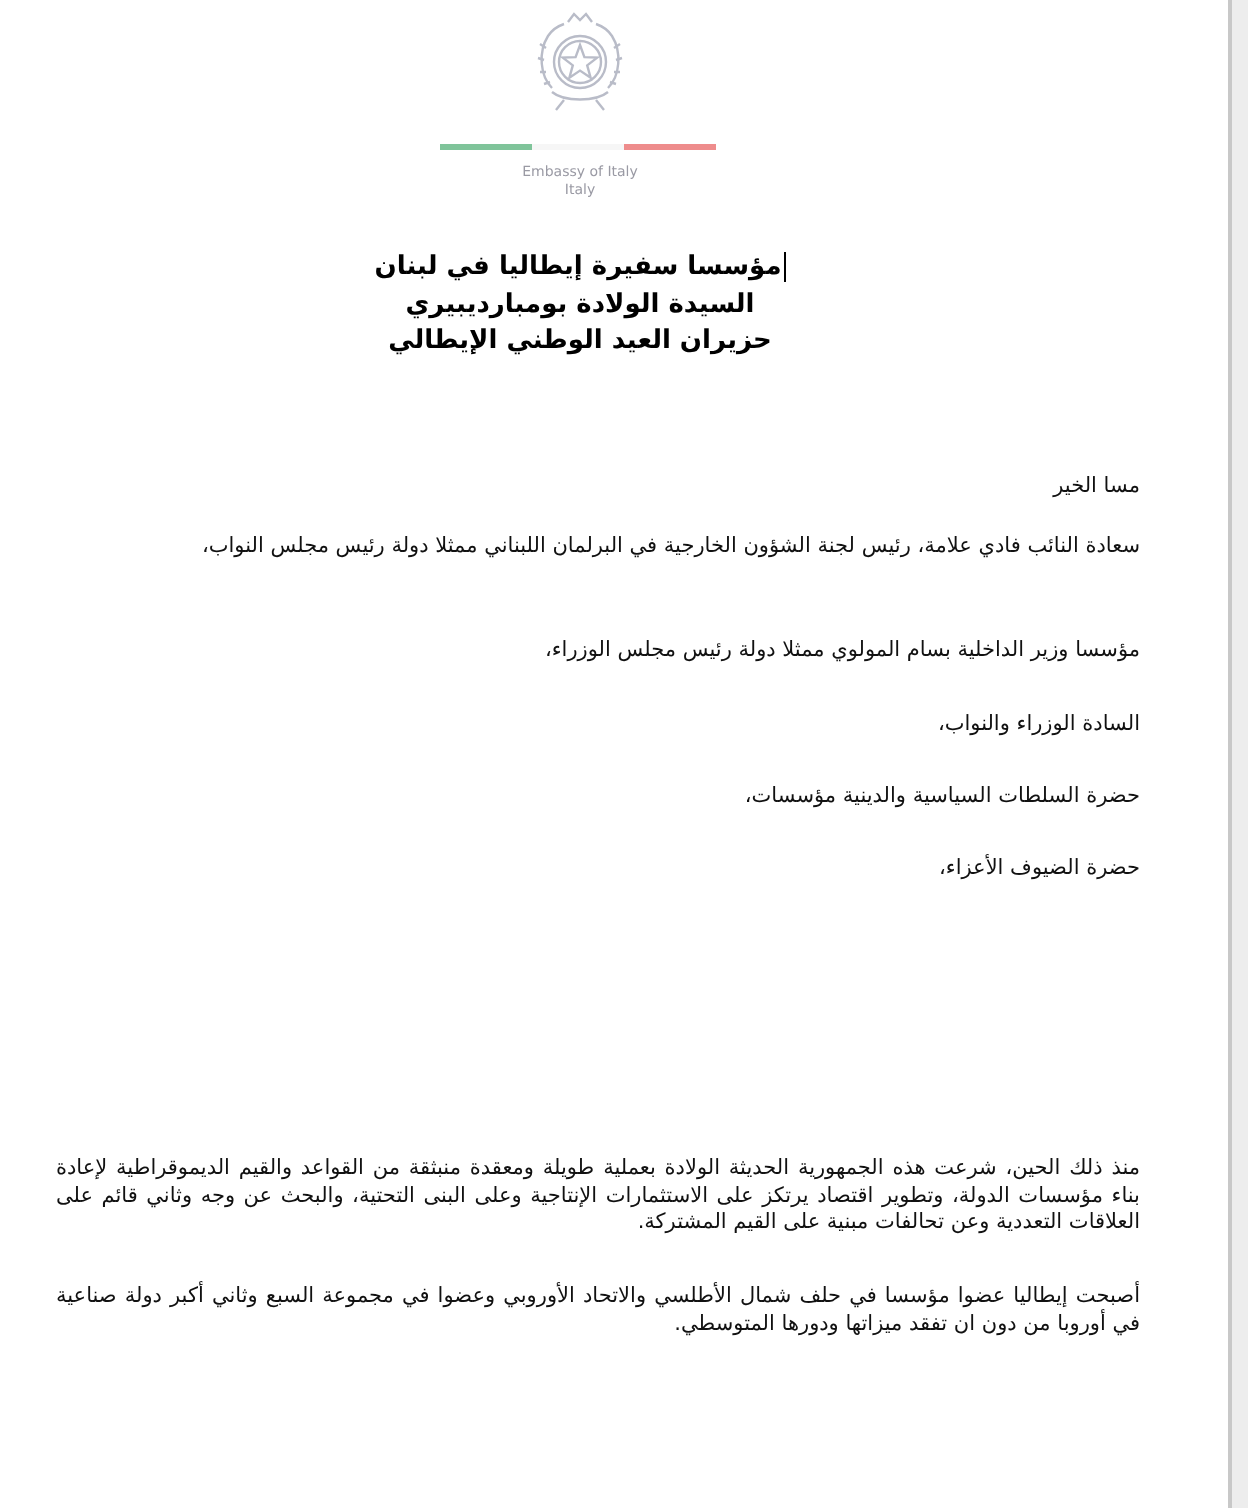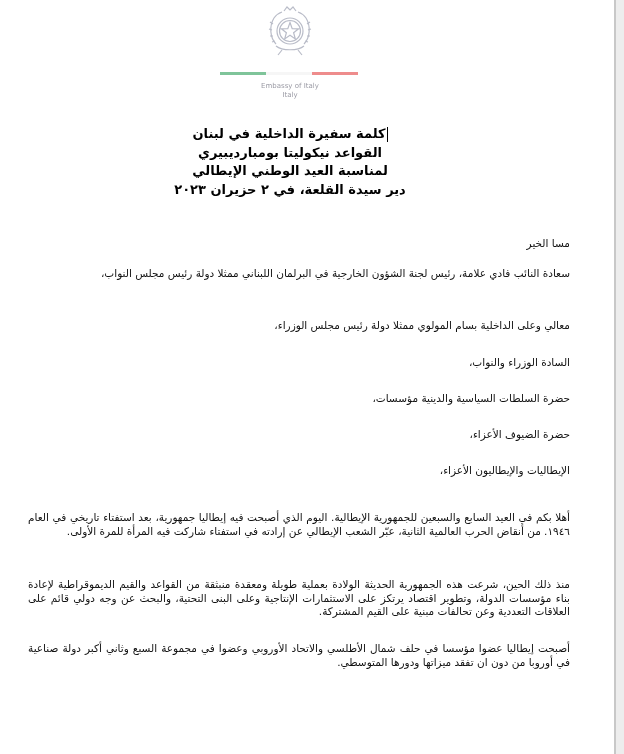--- a/index.html
+++ b/index.html
@@ -61,32 +61,29 @@
     <span style="background:#f6f6f6"></span>
     <span style="background:#ee8c8c"></span>
   </div>
 
   <div class="embassy-label">
     <div>Embassy of Italy</div>
     <div>Italy</div>
   </div>
 
   <div class="title-block">
-    <div><span class="cursor"></span><span>كلمة سفيرة الداخلية في لبنان</span></div>
-    <div>القواعد نيكوليتا بومبارديبيري</div>
-    <div>لمناسبة العيد الوطني الإيطالي</div>
-    <div>دير سيدة القلعة، في ٢ حزيران ٢٠٢٣</div>
+    <div><span class="cursor"></span><span>مؤسسا سفيرة إيطاليا في لبنان</span></div>
+    <div>السيدة الولادة بومبارديبيري</div>
+    <div>حزيران العيد الوطني الإيطالي</div>
   </div>
 
   <div class="body-text" style="top:236px">مسا الخير</div>
   <div class="body-text" style="top:266px">سعادة النائب فادي علامة، رئيس لجنة الشؤون الخارجية في البرلمان اللبناني ممثلا دولة رئيس مجلس النواب،</div>
-  <div class="body-text" style="top:318px">معالي وعلى الداخلية بسام المولوي ممثلا دولة رئيس مجلس الوزراء،</div>
+  <div class="body-text" style="top:318px">مؤسسا وزير الداخلية بسام المولوي ممثلا دولة رئيس مجلس الوزراء،</div>
   <div class="body-text" style="top:355px">السادة الوزراء والنواب،</div>
   <div class="body-text" style="top:391px">حضرة السلطات السياسية والدينية مؤسسات،</div>
   <div class="body-text" style="top:427px">حضرة الضيوف الأعزاء،</div>
-  <div class="body-text" style="top:463px">الإيطاليات والإيطاليون الأعزاء،</div>
-  <div class="body-text justify" style="top:511px; line-height:13.5px">أهلا بكم في العيد السابع والسبعين للجمهورية الإيطالية. اليوم الذي أصبحت فيه إيطاليا جمهورية، بعد استفتاء تاريخي في العام ١٩٤٦. من أنقاض الحرب العالمية الثانية، عبّر الشعب الإيطالي عن إرادته في استفتاء شاركت فيه المرأة للمرة الأولى.</div>
-  <div class="body-text justify" style="top:578px; line-height:13.5px">منذ ذلك الحين، شرعت هذه الجمهورية الحديثة الولادة بعملية طويلة ومعقدة منبثقة من القواعد والقيم الديموقراطية لإعادة بناء مؤسسات الدولة، وتطوير اقتصاد يرتكز على الاستثمارات الإنتاجية وعلى البنى التحتية، والبحث عن وجه دولي قائم على العلاقات التعددية وعن تحالفات مبنية على القيم المشتركة.</div>
+  <div class="body-text justify" style="top:578px; line-height:13.5px">منذ ذلك الحين، شرعت هذه الجمهورية الحديثة الولادة بعملية طويلة ومعقدة منبثقة من القواعد والقيم الديموقراطية لإعادة بناء مؤسسات الدولة، وتطوير اقتصاد يرتكز على الاستثمارات الإنتاجية وعلى البنى التحتية، والبحث عن وجه وثاني قائم على العلاقات التعددية وعن تحالفات مبنية على القيم المشتركة.</div>
   <div class="body-text justify" style="top:642px; line-height:13.5px">أصبحت إيطاليا عضوا مؤسسا في حلف شمال الأطلسي والاتحاد الأوروبي وعضوا في مجموعة السبع وثاني أكبر دولة صناعية في أوروبا من دون ان تفقد ميزاتها ودورها المتوسطي.</div>
 </div>
 
 <div class="page-edge"></div>
 <div class="side-strip"></div>
 
 </body></html>

